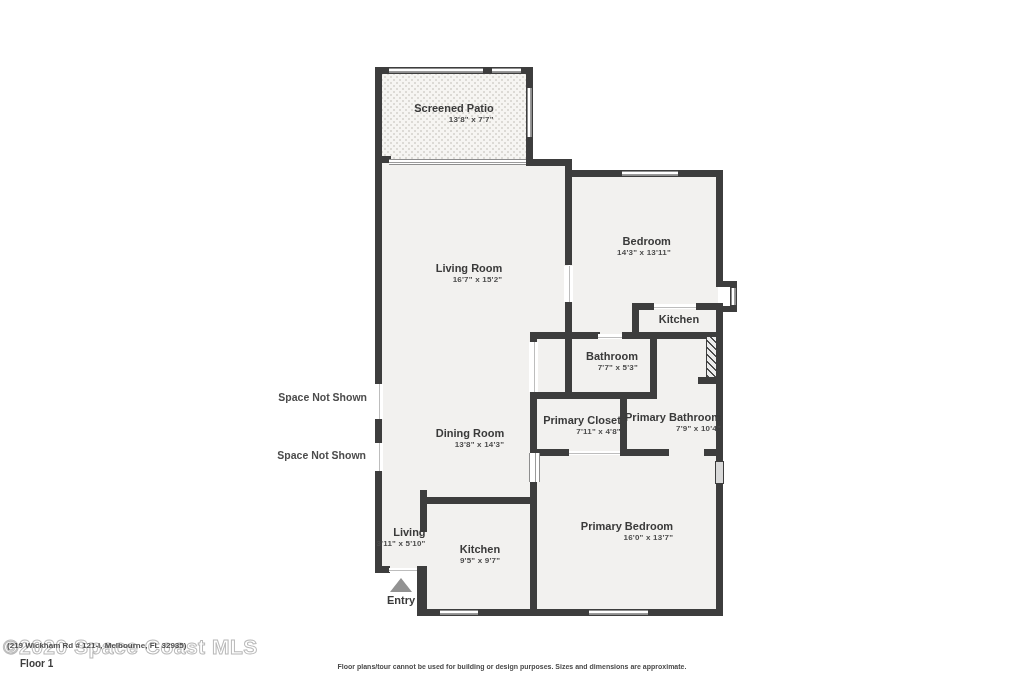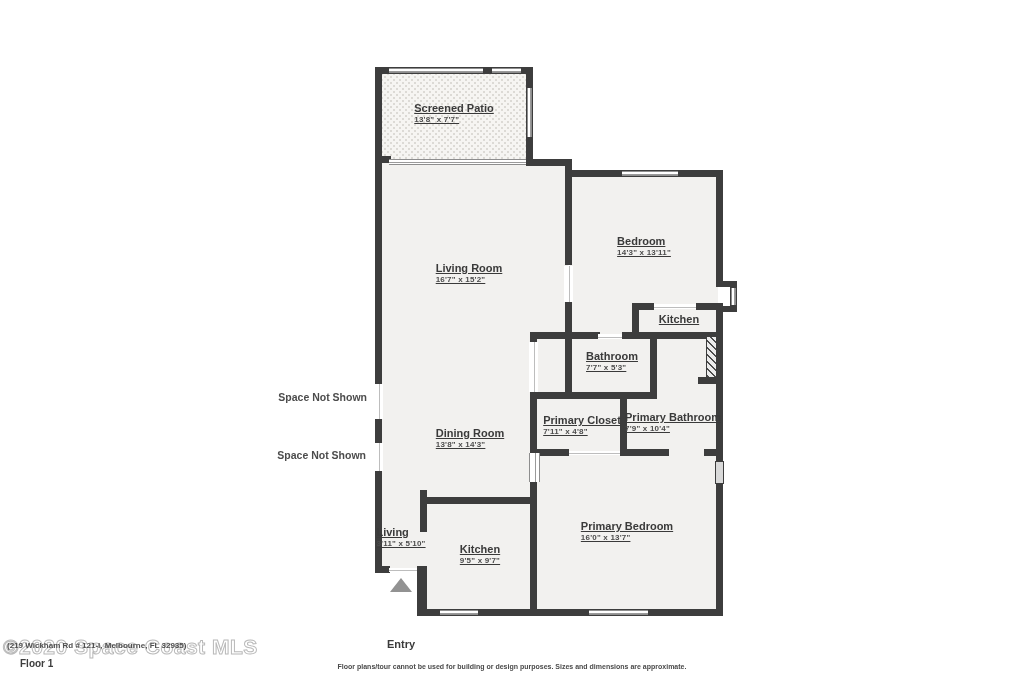--- a/index.html
+++ b/index.html
@@ -18,22 +18,22 @@
   .win-v{background:#fff;border-left:1px solid #8e8e8e;border-right:1px solid #8e8e8e;}
   .win-v::after{content:"";position:absolute;top:0;bottom:0;left:50%;width:1px;background:#9a9a9a;}
   .door-h{background:#fff;}
   .door-h::after{content:"";position:absolute;left:0;right:0;top:50%;height:1px;background:#bdbdbd;}
   .door-v{background:#fff;}
   .door-v::after{content:"";position:absolute;top:0;bottom:0;left:50%;width:1px;background:#bdbdbd;}
   .win-gray{background:#d9d9d9;border:1px solid #3d3d3d;}
   .hatch{background:repeating-linear-gradient(45deg,#4c4c4c 0 1.5px,#ececec 1.5px 5px);
          border:1.5px solid #3d3d3d;}
   
-  .room-label{position:absolute;transform:translateX(-50%);text-align:left;
-              color:#3a3a3a;line-height:1.2;white-space:nowrap;z-index:5;text-decoration:underline;}
+  .room-label{position:absolute;transform:translateX(-50%);text-align:right;
+              color:#3a3a3a;line-height:1.2;white-space:nowrap;z-index:5;}
   .room-name{display:block;font-size:11px;font-weight:700;}
   .room-dims{display:block;font-size:8px;font-weight:700;color:#4c4c4c;letter-spacing:.2px;}
   .side-note{position:absolute;transform:translateX(-100%);font-size:10.5px;font-weight:700;
              color:#4c4c4c;white-space:nowrap;z-index:5;}
   .entry-label{position:absolute;transform:translateX(-50%);font-size:11px;font-weight:700;
                color:#3a3a3a;z-index:5;}
   .entry-tri{width:0;height:0;border-left:11px solid transparent;border-right:11px solid transparent;
              border-bottom:14px solid #929292;z-index:5;}
   .floor-tag{position:absolute;font-size:10px;font-weight:700;color:#3d3d3d;z-index:6;}
   .wm-big{position:absolute;font-size:21px;font-weight:700;letter-spacing:.5px;
@@ -149,19 +149,19 @@
   </div>
   <div class="room-label" style="left:627px;top:520px;">
     <span class="room-name">Primary Bedroom</span>
     <span class="room-dims">16'0" x 13'7"</span>
   </div>
 
   <div class="side-note" style="left:367px;top:391px;">Space Not Shown</div>
   <div class="side-note" style="left:366px;top:449px;">Space Not Shown</div>
 
   <div class="entry-tri" style="left:390px;top:578px;"></div>
-  <div class="entry-label" style="left:401px;top:594px;margin-top:44px;">Entry</div>
+  <div class="entry-label" style="left:401px;top:594px;">Entry</div>
 
   <div class="wm-big" style="left:3px;top:635px;">©2020 Space Coast MLS</div>
   <div class="wm-addr" style="left:7px;top:641px;">(219 Wickham Rd # 121-I, Melbourne, FL 32935)</div>
   <div class="floor-tag" style="left:20px;top:658px;">Floor 1</div>
   <div class="disclaimer" style="top:663px;">Floor plans/tour cannot be used for building or design purposes. Sizes and dimensions are approximate.</div>
 </div>
 
 </body></html>

